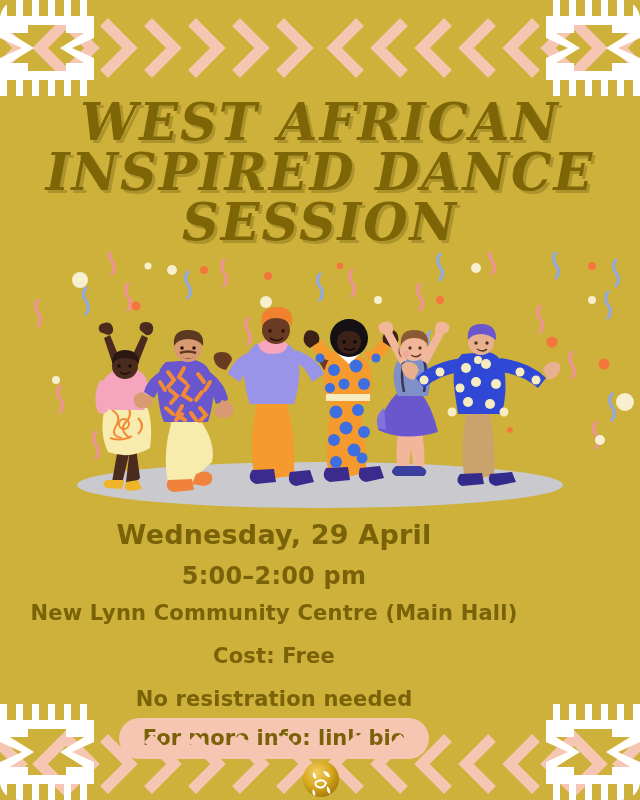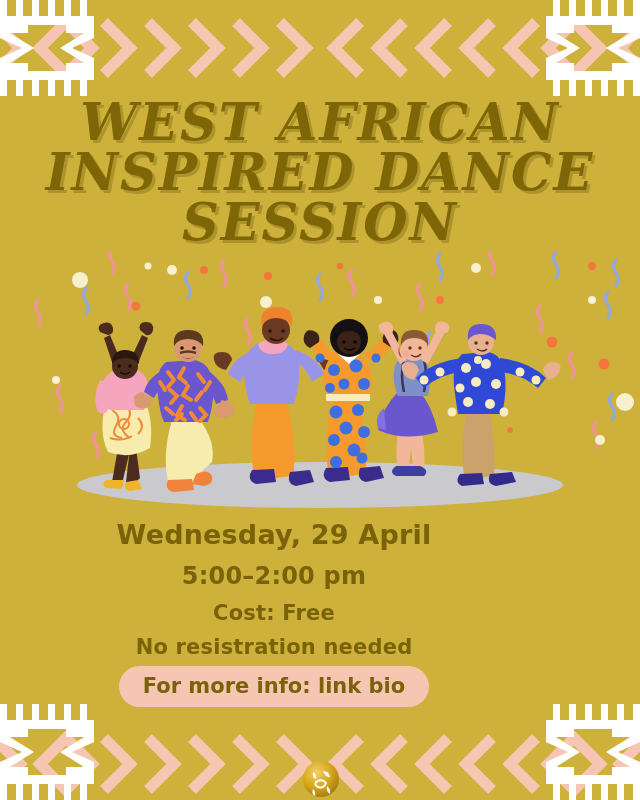--- a/index.html
+++ b/index.html
@@ -15,20 +15,21 @@
     font-family: "Liberation Sans", sans-serif;
     background: #CDB13B;
   }
 
   #poster {
     position: relative;
     width: 640px;
     height: 800px;
     background: #CDB13B;
     overflow: hidden;
+    border-radius: 19px;
   }
 
   
   .border-band {
     position: absolute;
     left: 0;
     width: 640px;
     height: 96px;
     overflow: hidden;
   }
@@ -79,21 +80,21 @@
   }
   .detail-line {
     font-family: "DejaVu Sans", "Liberation Sans", sans-serif;
     font-weight: bold;
     color: #7A6208;
     letter-spacing: 0.2px;
   }
   .detail-date   { font-size: 27px; line-height: 34px; margin-bottom: 8px; }
   .detail-time   { font-size: 24px; line-height: 32px; margin-bottom: 6px; }
   .detail-venue  { font-size: 21px; line-height: 30px; margin-bottom: 13px; }
-  .detail-cost   { font-size: 21px; line-height: 30px; margin-bottom: 4px; }
+  .detail-cost   { font-size: 21px; line-height: 30px; margin-bottom: 13px; }
   .detail-reg    { font-size: 21px; line-height: 30px; margin-bottom: 4px; }
 
   .cta-row {
     display: flex;
     justify-content: center;
   }
   .cta-pill {
     display: inline-block;
     background: #F6C6B2;
     color: #7A6208;
@@ -456,20 +457,21 @@
         <circle cx="476" cy="91" r="1.7" fill="#4A3520"></circle>
         <circle cx="487" cy="91" r="1.7" fill="#4A3520"></circle>
         <path d="M477,97 q6,4 10,0" stroke="#4A3520" stroke-width="1.5" fill="none"></path>
       </g>
     </svg>
   </div>
 
   <div class="details">
     <div class="detail-line detail-date">Wednesday, 29 April</div>
     <div class="detail-line detail-time">5:00–2:00 pm</div>
+    <div class="detail-line detail-venue">New Lynn Community Centre (Main Hall)</div>
     <div class="detail-line detail-cost">Cost: Free</div>
     <div class="detail-line detail-reg">No resistration needed</div>
     <div class="cta-row">
       <span class="cta-pill">For more info: link bio</span>
     </div>
   </div>
 
   <div class="border-band bottom">
     <svg width="640" height="96" viewBox="0 0 640 96" xmlns="http://www.w3.org/2000/svg">
       <g>

